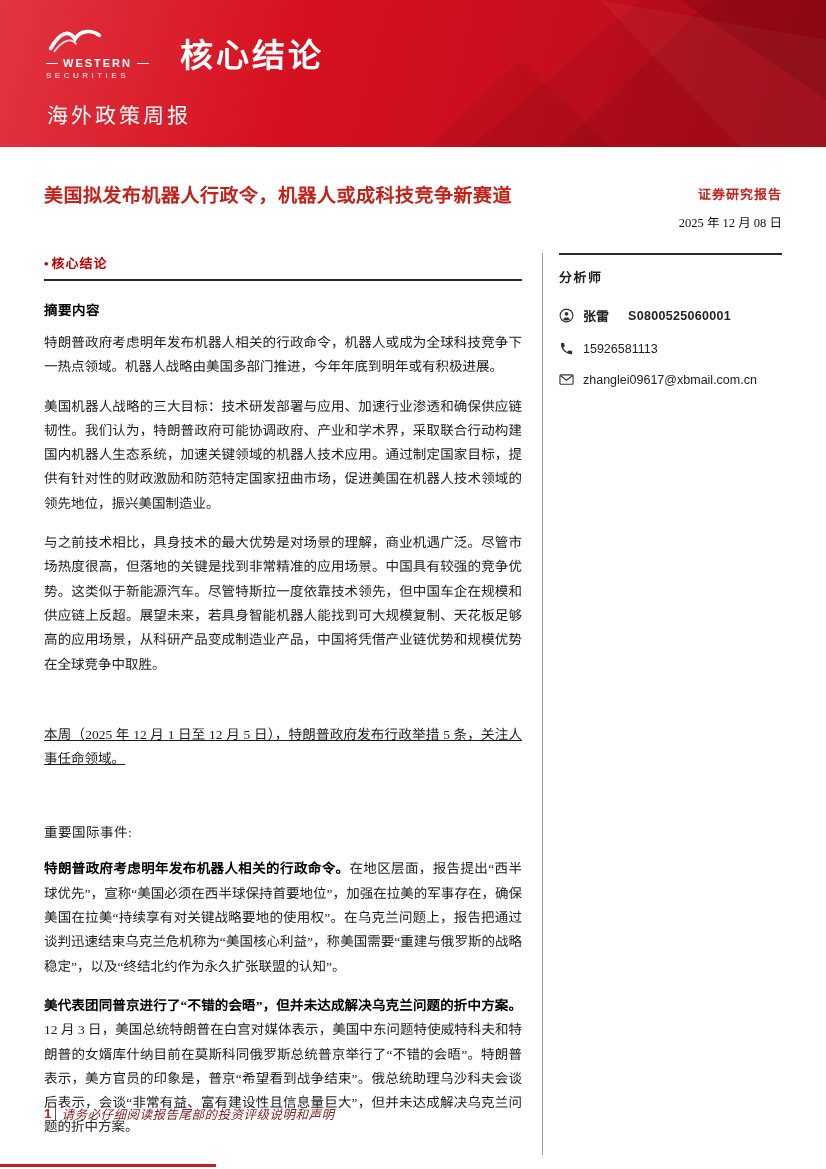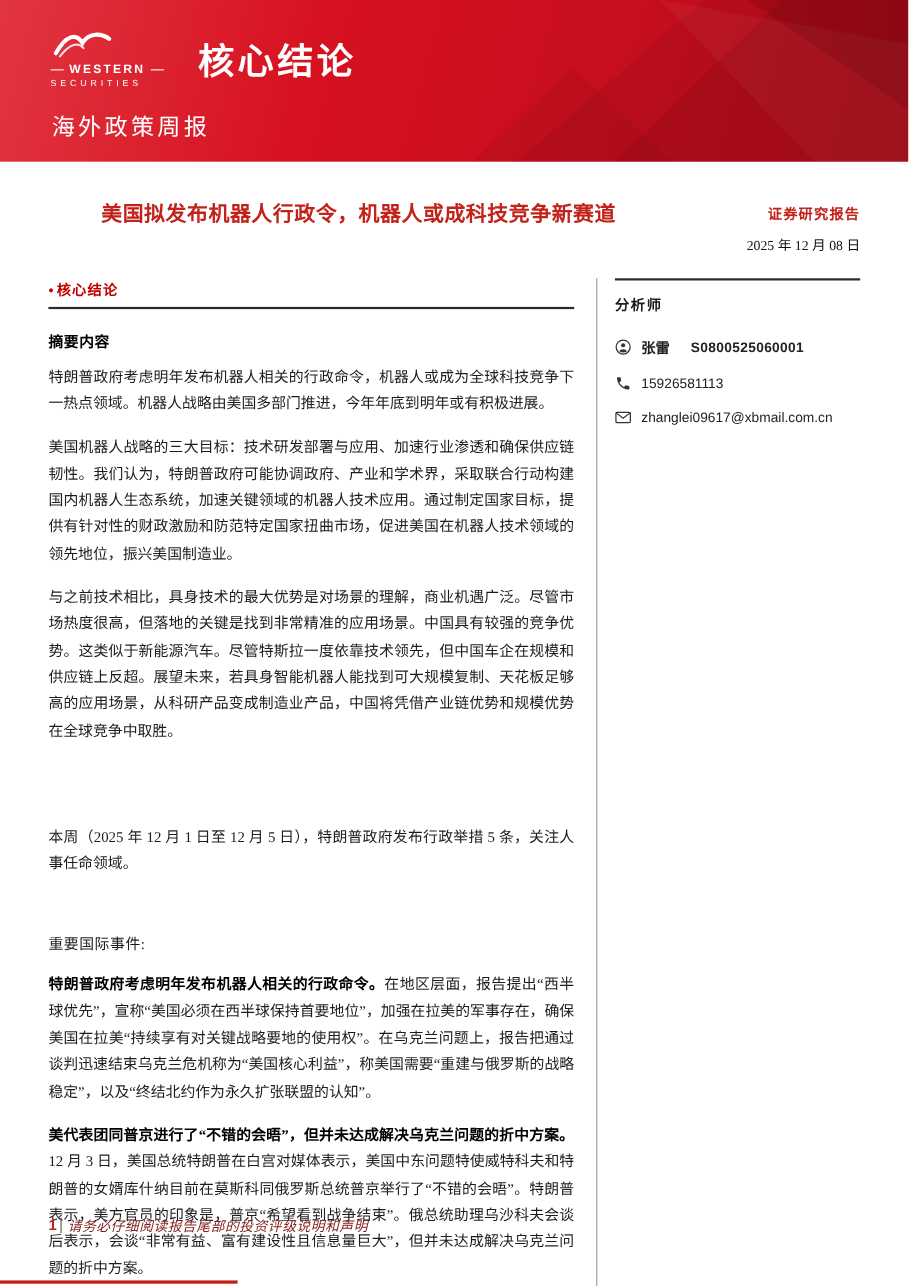--- a/index.html
+++ b/index.html
@@ -21,40 +21,40 @@
   .logo-mark { width:58px; height:28px; margin-bottom:3px; }
   .logo-western { display:flex; align-items:center; gap:5px;
     font-family:"Liberation Sans",sans-serif; font-size:11px; font-weight:bold; letter-spacing:2px; }
   .hline { display:inline-block; width:12px; height:1px; background:#fff; }
   .logo-securities { font-family:"Liberation Sans",sans-serif; font-size:8px; letter-spacing:3.5px; margin-top:2px; }
   .logo-cn { font-size:33px; font-weight:bold; letter-spacing:3px; margin-left:12px; }
   .series-title { position:absolute; left:47px; top:99px; font-size:21px; letter-spacing:3px; }
 
   
   .content { padding:0 44px; }
-  .title-row { display:flex; justify-content:space-between; align-items:flex-start; margin-top:36px;margin-left:48px; }
+  .title-row { display:flex; justify-content:space-between; align-items:flex-start; margin-top:36px; }
   .main-title { color:#c2221a; font-size:19px; font-weight:bold; width:545px; letter-spacing:.5px; line-height:1.35; }
   .report-meta { text-align:right; padding-top:1px; }
   .report-label { color:#c2221a; font-size:13px; font-weight:bold; letter-spacing:1px; }
   .report-date { font-size:12.5px; margin-top:9px; color:#111; }
   .subtitle { margin-top:20px; font-size:16px; color:#111; letter-spacing:1.5px; }
 
   
   .columns { display:flex; margin-top:22px; }
   .left-col { flex:0 0 496px; padding-right:18px; }
   .right-col { flex:1; margin-left:2px; padding-left:16px; border-left:1px solid #9a9a9a; }
 
   .section-title { color:#c00000; font-weight:bold; font-size:13px; letter-spacing:1px;
     padding-bottom:7px; border-bottom:2px solid #2a2a2a; }
   .bullet { margin-right:2px; }
 
   .summary-heading { font-size:13.5px; margin:18px 0 12px; color:#000; letter-spacing:.5px; }
   .body-p { font-size:13.5px; line-height:1.8; text-align:justify; margin-bottom:15px; color:#1c1c1c; }
   .body-p b { font-weight:bold; color:#000; }
-  .gap-xl { margin-top:72px; }
+  .gap-xl { margin-top:46px;text-decoration:underline; }
   .events-heading { font-size:13.5px; margin:50px 0 16px; letter-spacing:.5px; }
 
   
   .analyst-heading { font-size:13px; font-weight:bold; border-top:2px solid #2a2a2a;
     padding-top:12px; letter-spacing:1.5px; }
   .analyst-rows { margin-top:20px; }
   .analyst-row { display:flex; align-items:center; gap:9px; margin-bottom:16px;
     font-size:12.5px; font-family:"Liberation Sans",sans-serif; color:#222; }
   .analyst-name { font-weight:bold; font-size:13px; font-family:"Liberation Serif",serif; }
   .analyst-license { font-weight:bold; margin-left:10px; letter-spacing:.3px; }

